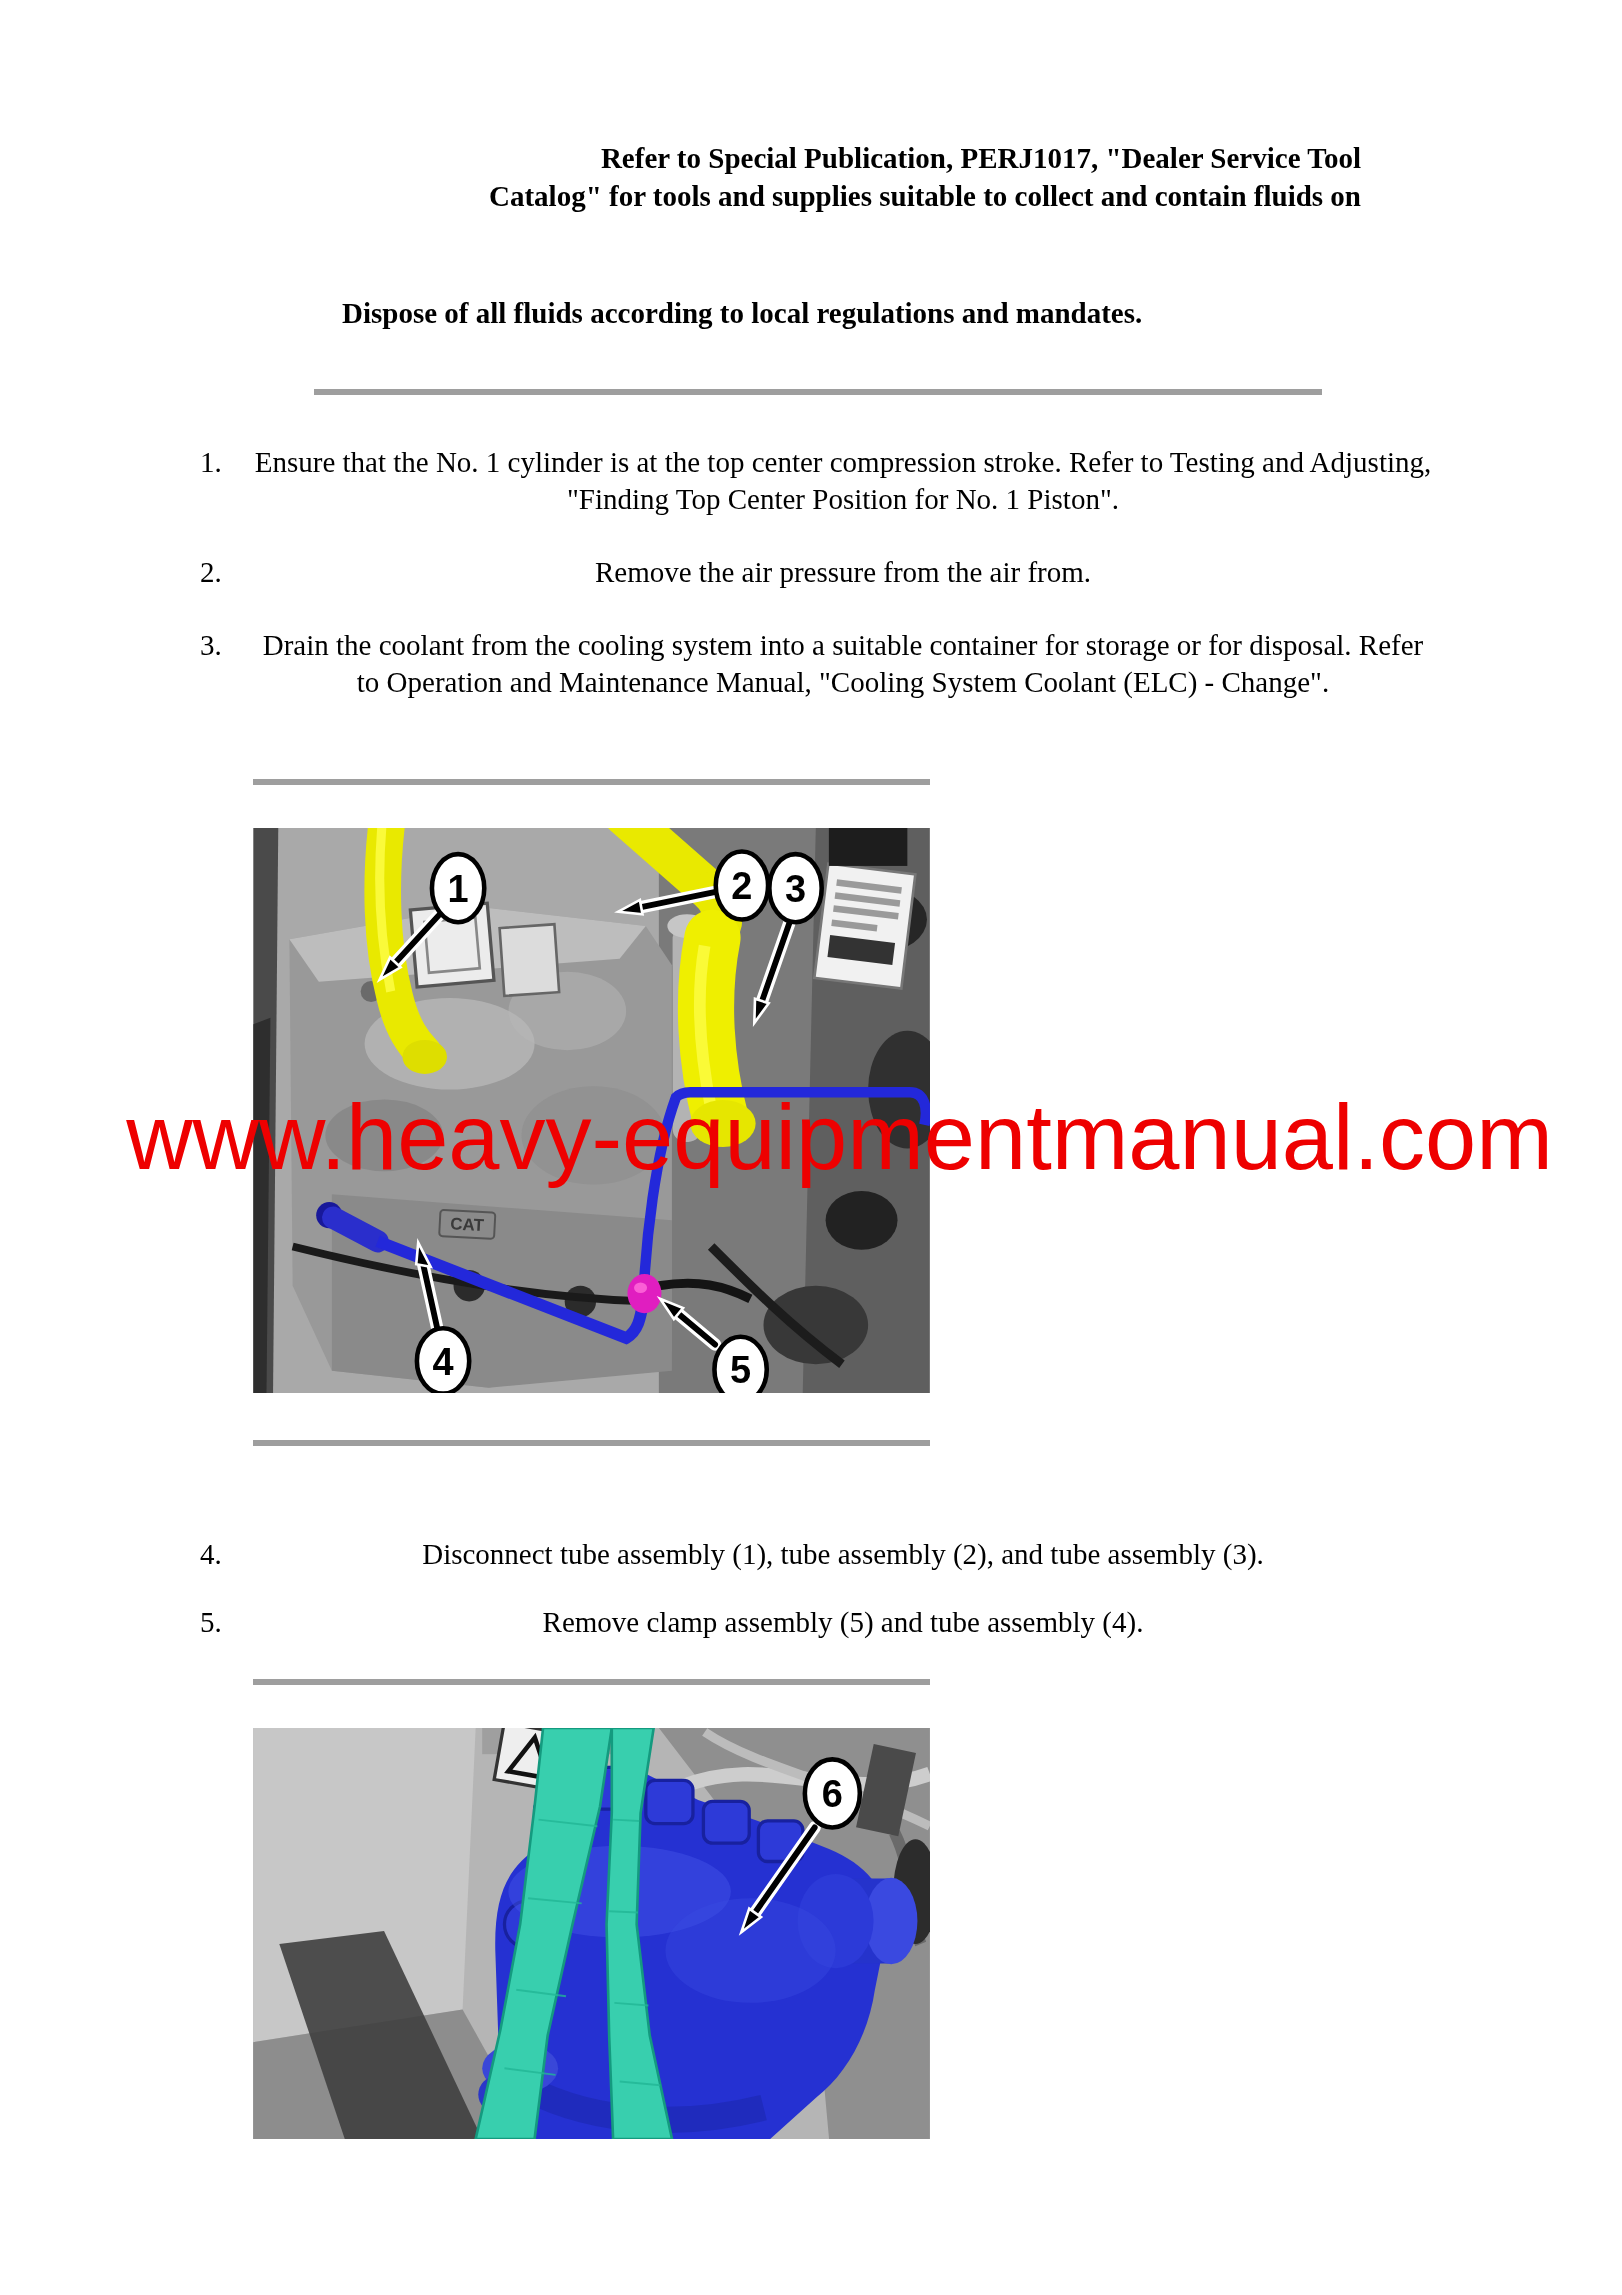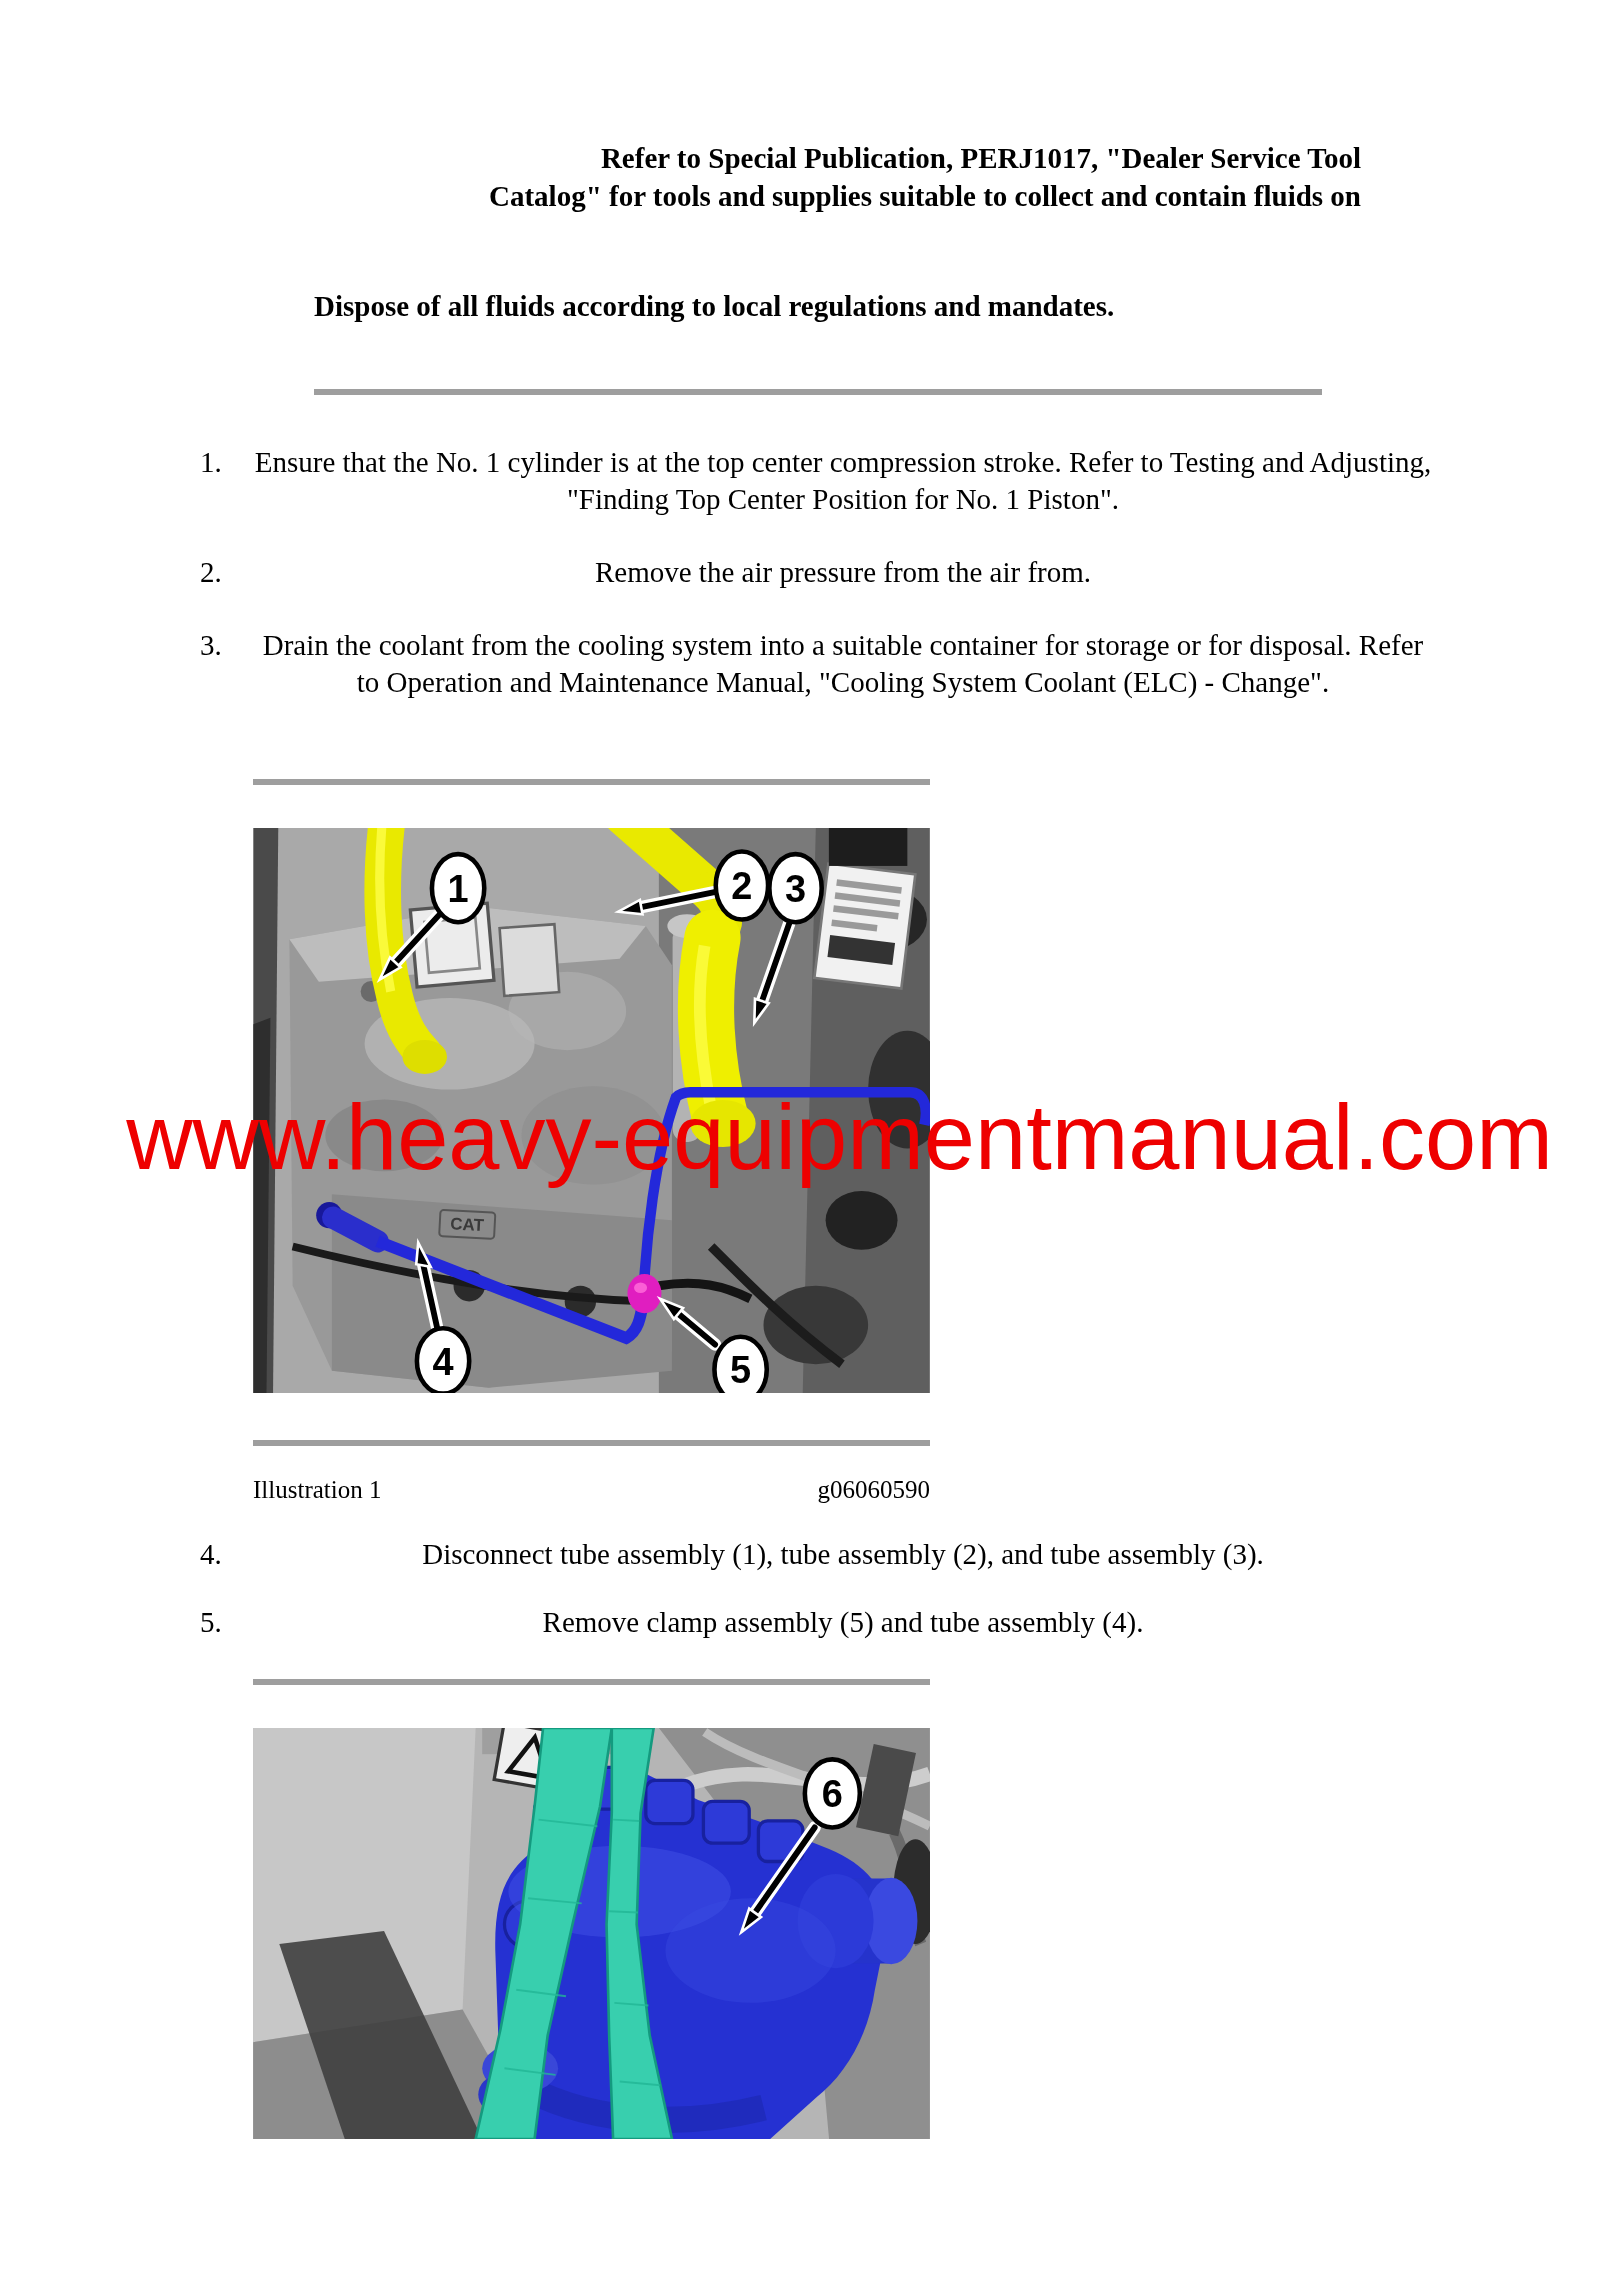--- a/index.html
+++ b/index.html
@@ -32,21 +32,21 @@
 </head>
 <body>
 
 <div class="page">
 
   <div class="bold-para" style="top:139px;text-align:right;">
     <span class="line">Refer to Special Publication, PERJ1017, "Dealer Service Tool</span>
     <span class="line">Catalog" for tools and supplies suitable to collect and contain fluids on</span>
   </div>
 
-  <div class="bold-para" style="top:287px;">Dispose of all fluids according to local regulations and mandates.</div>
+  <div class="bold-para" style="top:294px;margin-left:28px;">Dispose of all fluids according to local regulations and mandates.</div>
 
   <div class="divider note-w" style="top:389px;"></div>
 
   <div class="steps" style="top:444px;">
     <div class="step">
       <span class="num">1.</span>
       <span class="txt">Ensure that the No. 1 cylinder is at the top center compression stroke. Refer to Testing and Adjusting, "Finding Top Center Position for No. 1 Piston".</span>
     </div>
     <div class="step">
       <span class="num">2.</span>
@@ -165,24 +165,20 @@
       <path class="arrow-halo" d="M 706 790 L 650 743"></path>
       <path class="arrow-core" d="M 706 790 L 650 743"></path>
       <polygon class="arrow-head" points="622,720 643,751 657,734"></polygon>
       <ellipse class="co-ellipse" cx="745" cy="828" rx="40" ry="50"></ellipse>
       <text class="co-num" x="745" y="849">5</text>
     </g>
   </svg>
 
   <div class="divider photo-w" style="top:1440px;"></div>
 
-  <div class="caption" style="top:1475px;">
-    <span>Illustration 1</span>
-    <span>g06060590</span>
-  </div>
 
   <div class="steps lower" style="top:1536px;">
     <div class="step">
       <span class="num">4.</span>
       <span class="txt">Disconnect tube assembly (1), tube assembly (2), and tube assembly (3).</span>
     </div>
     <div class="step">
       <span class="num">5.</span>
       <span class="txt">Remove clamp assembly (5) and tube assembly (4).</span>
     </div>

